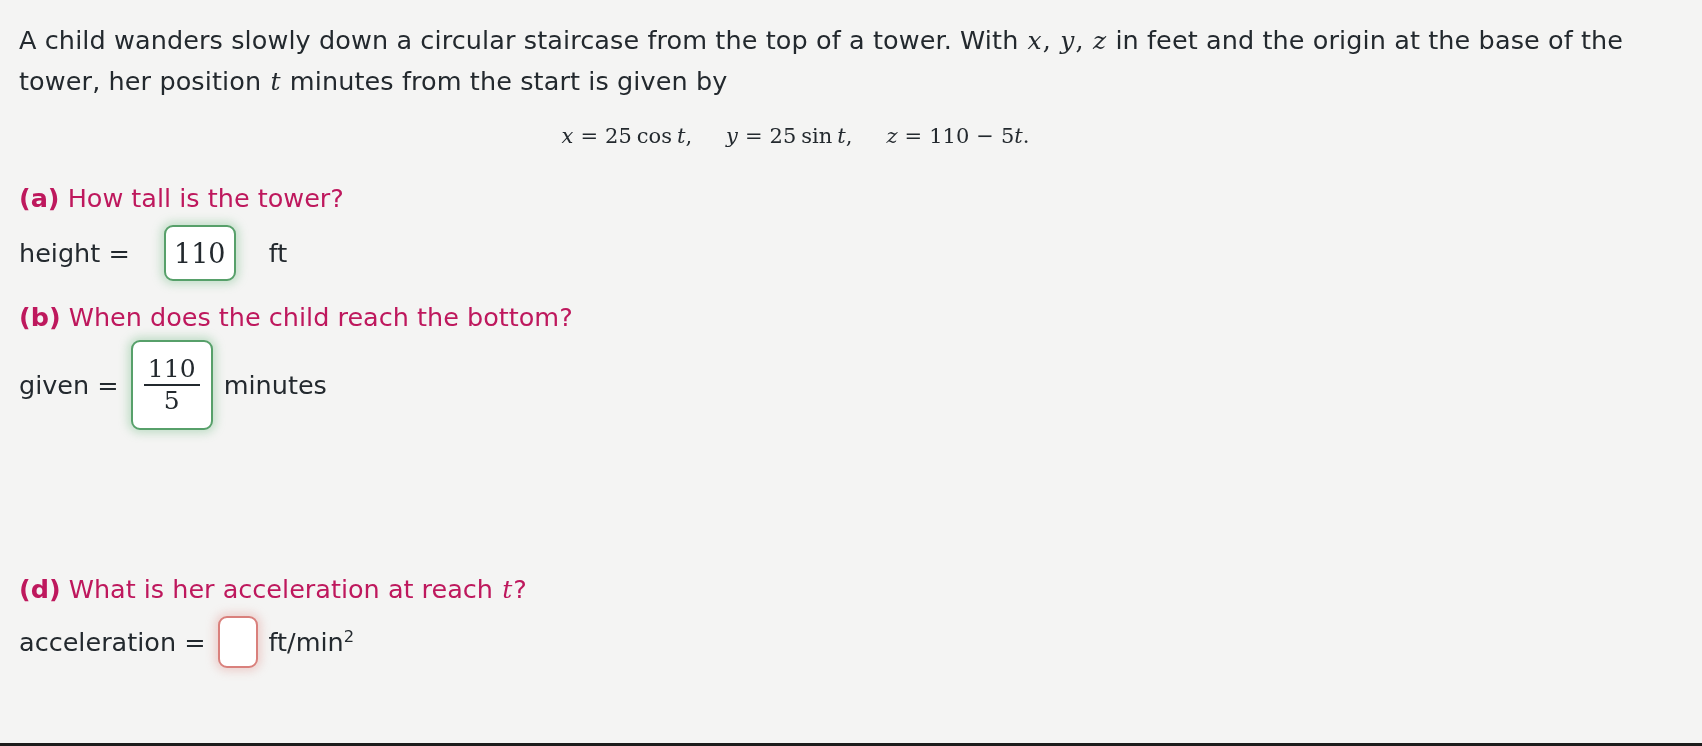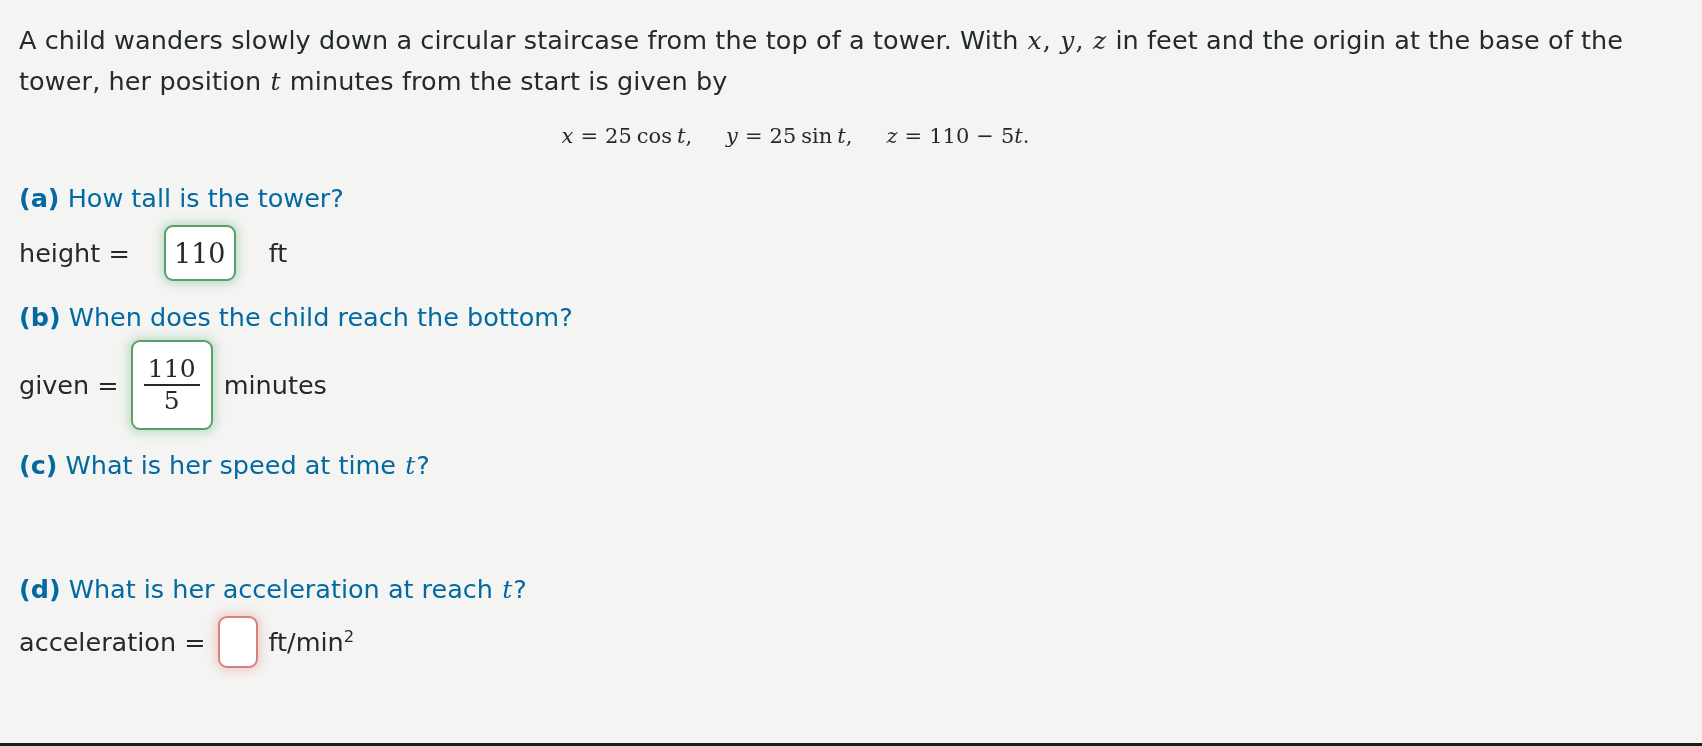--- a/index.html
+++ b/index.html
@@ -83,21 +83,21 @@
   }
 
   
   .qblock {
     position: absolute;
     left: 19px;
   }
   .qprompt {
     font-size: 25.5px;
     line-height: 34px;
-    color: #0369a1;
+    color: #be185d;
     white-space: nowrap;
   }
   .qprompt b {
     font-weight: bold;
   }
   .qprompt .mi {
     font-family: "DejaVu Serif", serif;
     font-style: italic;
     font-size: 25px;
     padding: 0 1px;
@@ -236,21 +236,20 @@
           <span class="num">110</span>
           <span class="bar"></span>
           <span class="den">5</span>
         </span>
       </span>
       <span class="unit">minutes</span>
     </div>
   </div>
 
   <div class="qblock" style="top:448px;">
-    <div class="qprompt"><b>(c)</b><span> What is her speed at time </span><span class="mi">t</span><span>?</span></div>
   </div>
 
   <div class="qblock" style="top:572px;">
     <div class="qprompt"><b>(d)</b><span> What is her acceleration at reach </span><span class="mi">t</span><span>?</span></div>
     <div class="answer-row" style="margin-top:9px;">
       <span class="answer-label">acceleration =</span>
       <span class="abox abox-d incorrect">
         <span></span>
       </span>
       <span class="unit"><span>ft/min</span><sup>2</sup></span>

